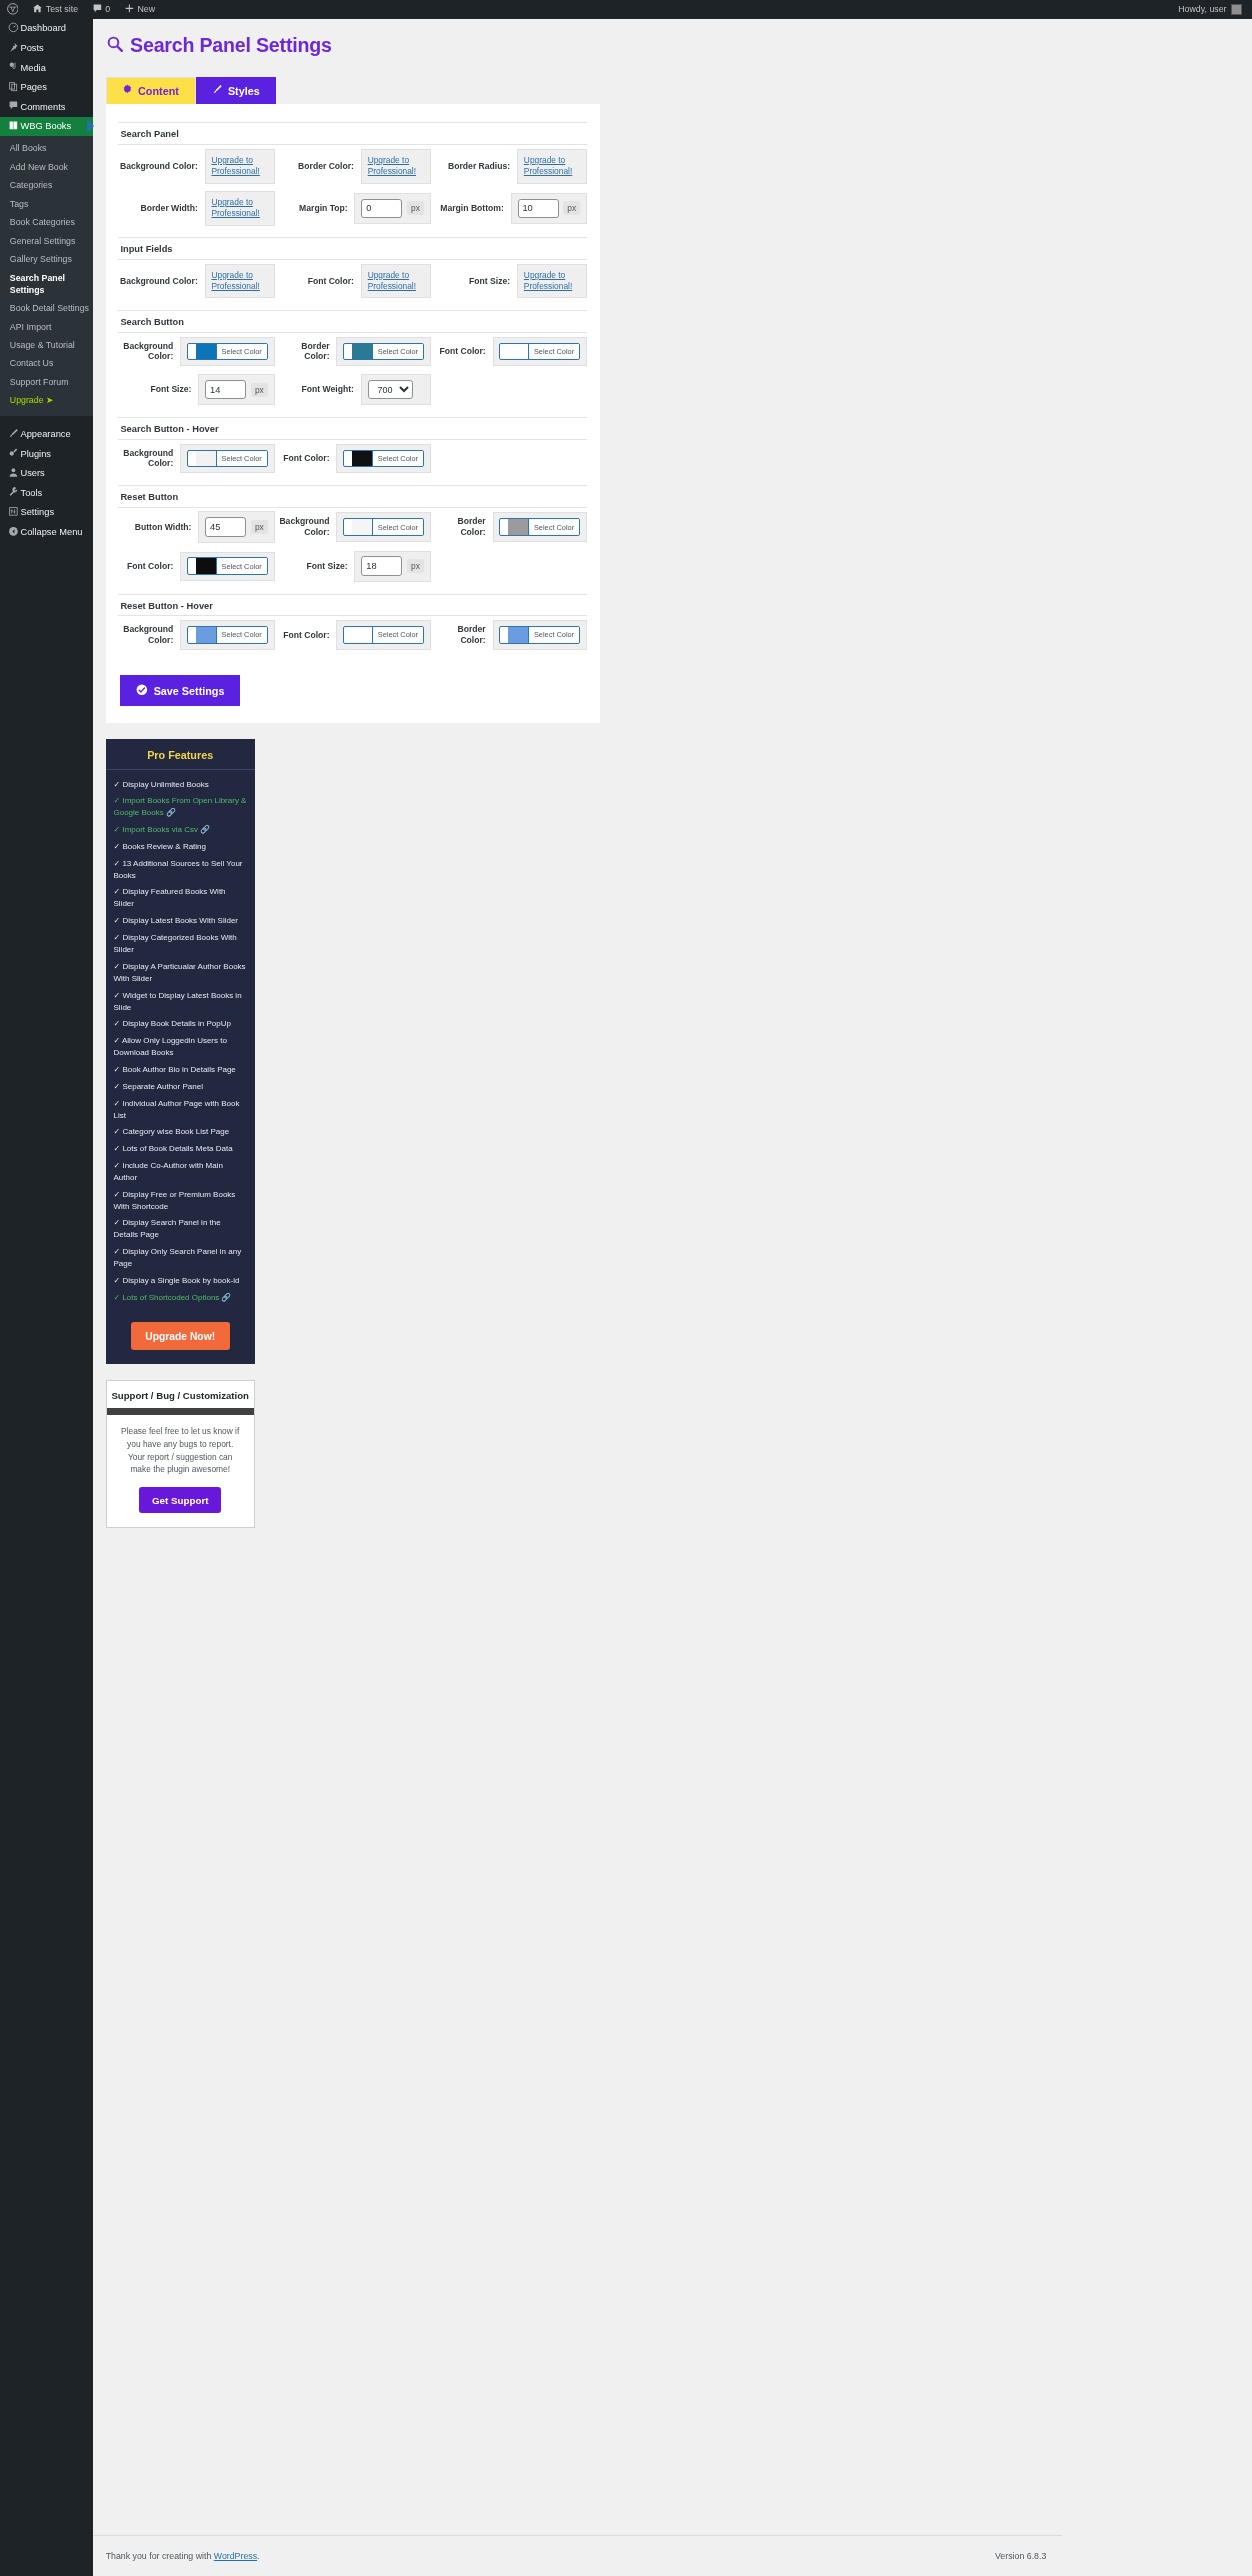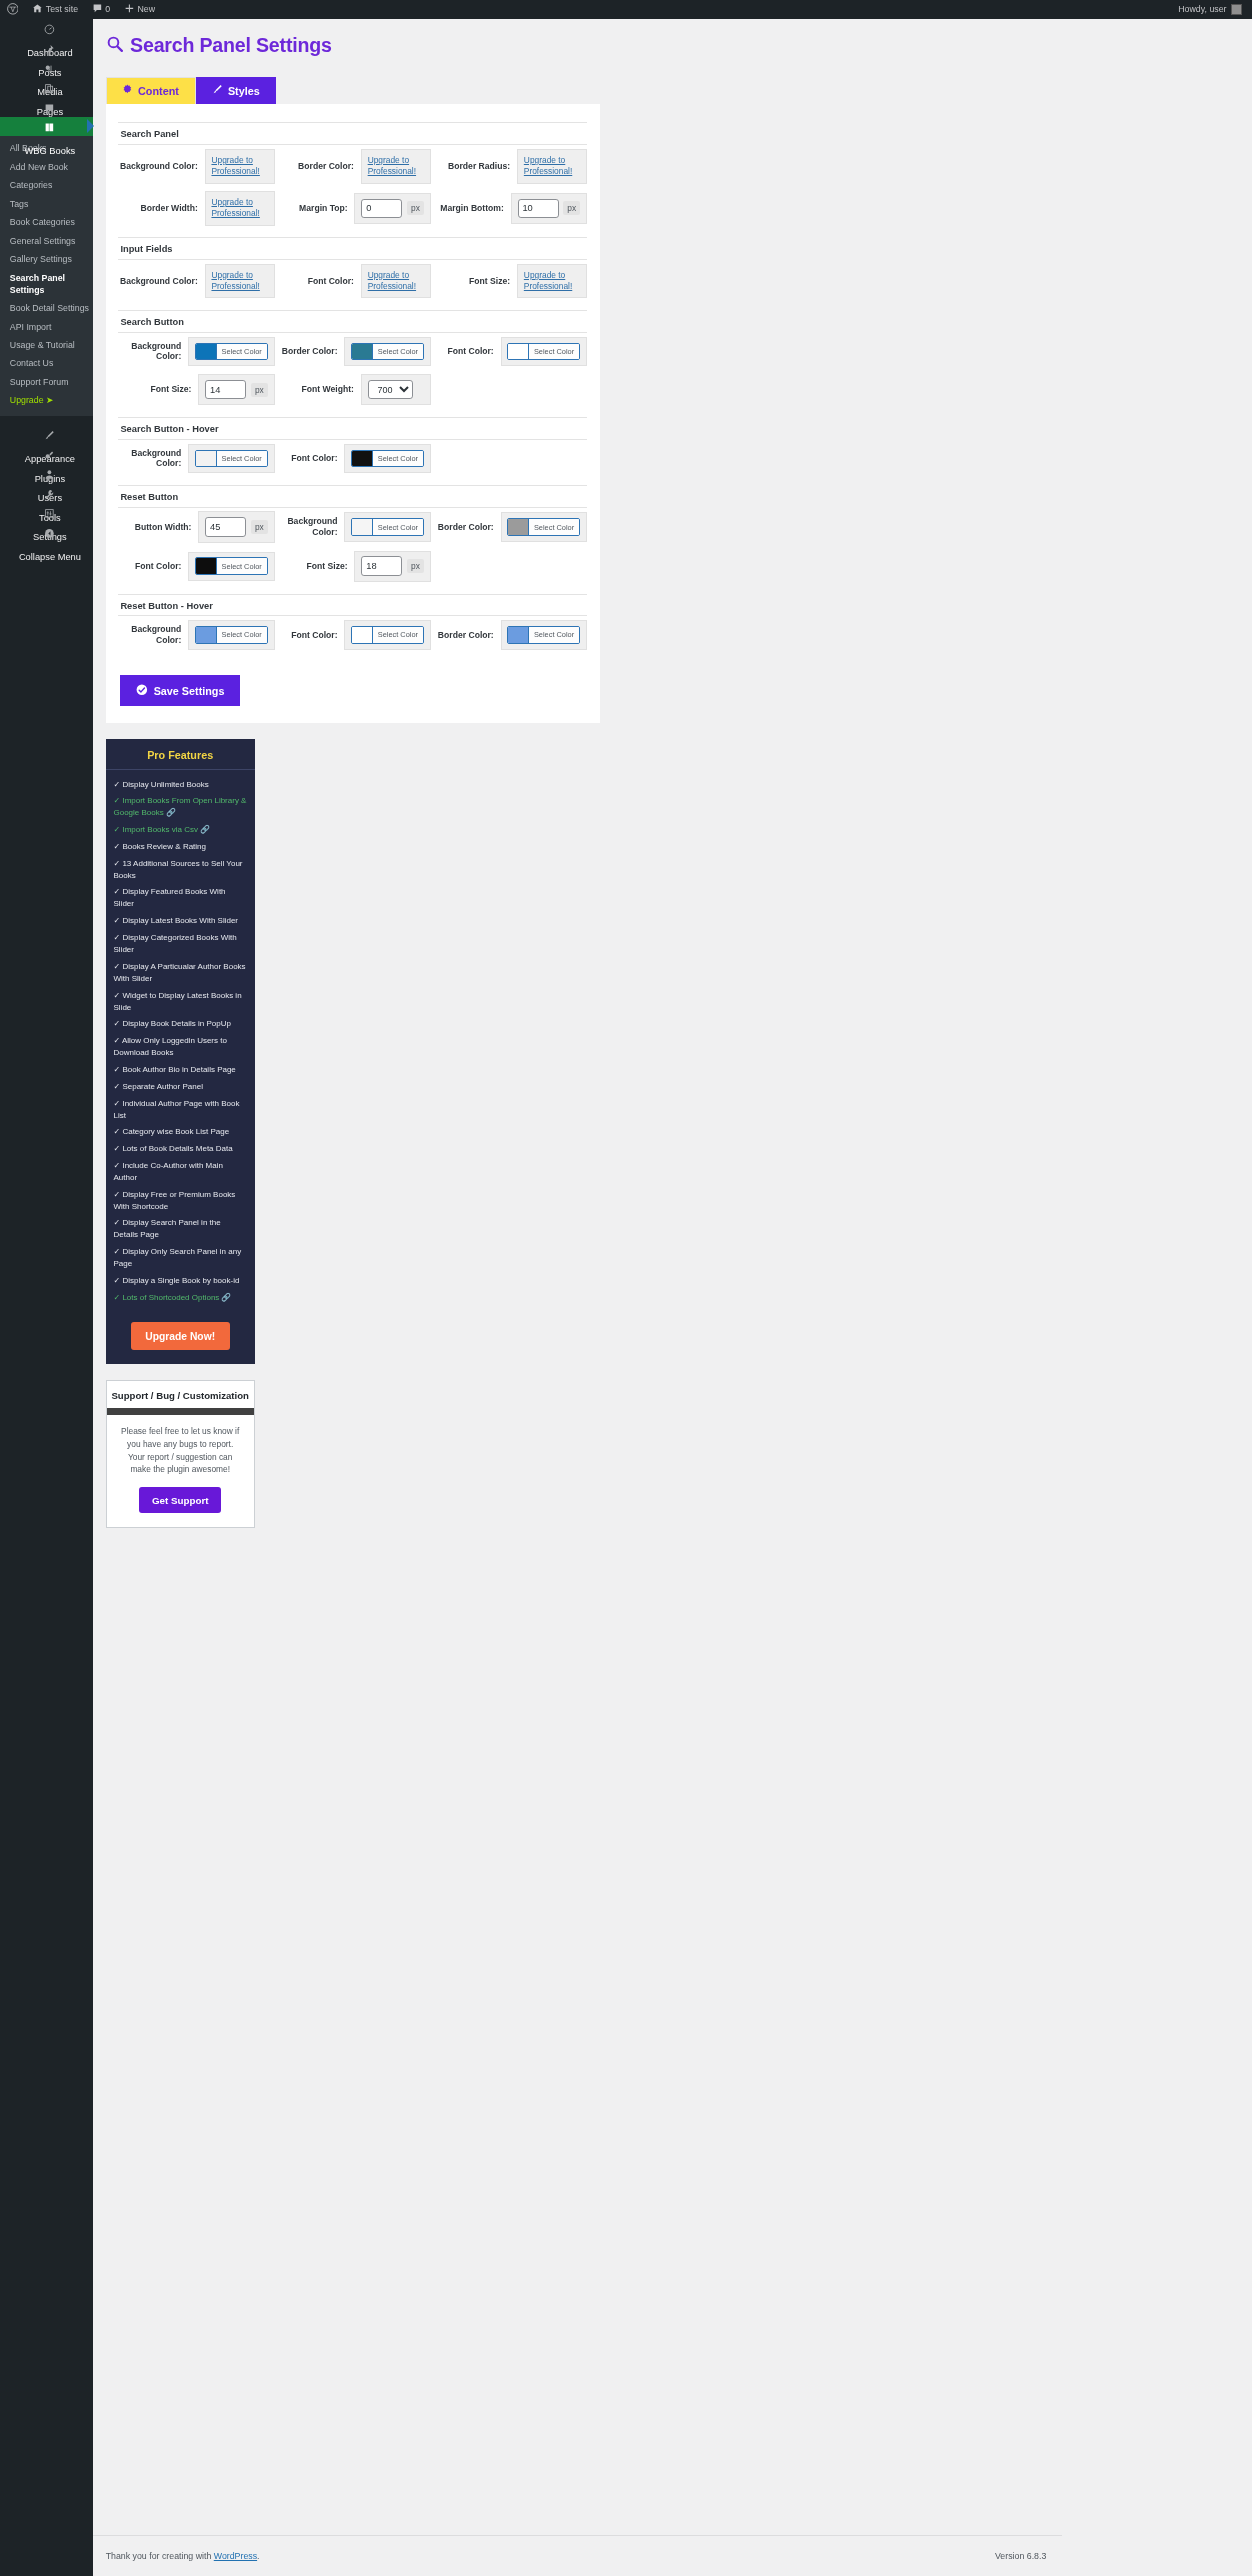--- a/index.html
+++ b/index.html
@@ -23,22 +23,22 @@
   .avatar-sq{ width:10.8px;height:10.8px;background:#8f8f8f;border:1px solid #555; display:inline-block;}
   .ico{ display:inline-block; line-height:1; }
 
   
   #sidebar{
     position:absolute; top:18.6px; left:0; width:93px; height:2557px;
     background:#1d2327;
   }
   .menu-top{ background:#1d2327; }
   .menu-item{
-    display:flex; align-items:center; gap:11px;
-    padding:5.9px 0 5.9px 6.8px; color:#f0f0f1; font-size:9.3px; height:19.6px;flex-direction:column;
+    display:flex; align-items:center; gap:1px;
+    padding:5.9px 0 5.9px 6.8px; color:#f0f0f1; font-size:9.3px; height:19.6px;
   }
   .menu-item .mi-ico{ width:12.7px; text-align:center; color:#a7aaad; font-size:9.8px; flex:0 0 12.7px;}
   .menu-item.current{ background:#15803d; color:#fff; position:relative; font-weight:400;align-items:center;}
   .menu-item.current .mi-ico{ color:#fff; }
   .menu-item.current:after{
     content:""; position:absolute; right:-7.8px; top:50%; margin-top:-7.8px;
     border:7.8px solid transparent; border-left-color:#2271b1;
   }
   .submenu{ background:#2c3338; padding:3.9px 0 5.9px 0;}
   .sub-item{
@@ -88,21 +88,21 @@
   .fg-control{
     flex:0 0 70px; background:#efefef; border:1px solid #e0e0e0;
     padding:4.9px 5.9px; min-height:29px; display:flex; align-items:center;
   }
   .upgrade-link{
     color:#2f6fa8; text-decoration:underline; font-size:8.4px; line-height:11.3px;
   }
   
   .cpick{
     display:inline-flex; align-items:stretch; height:17.6px;
-    border:1px solid #2d74b5; border-radius:2px; overflow:hidden; background:#fff;
+    border:1px solid #2d74b5; border-radius:2px; overflow:hidden; background:#fff;padding-left:8px;
   }
   .cpick .sw{ width:19.6px; }
   .cpick .lbl{
     padding:0 4.9px; font-size:7.4px; color:#50575e; display:flex; align-items:center;
     background:#fdfdfd; border-left:1px solid #2d74b5; white-space:nowrap;
   }
   .numbox{
     width:41px; height:19.6px; border:1px solid #8c8f94; border-radius:2.9px;
     font-size:9.3px; color:#2c3338; padding:0 3.9px; font-family:"Liberation Sans",sans-serif;
     background:#fff;

